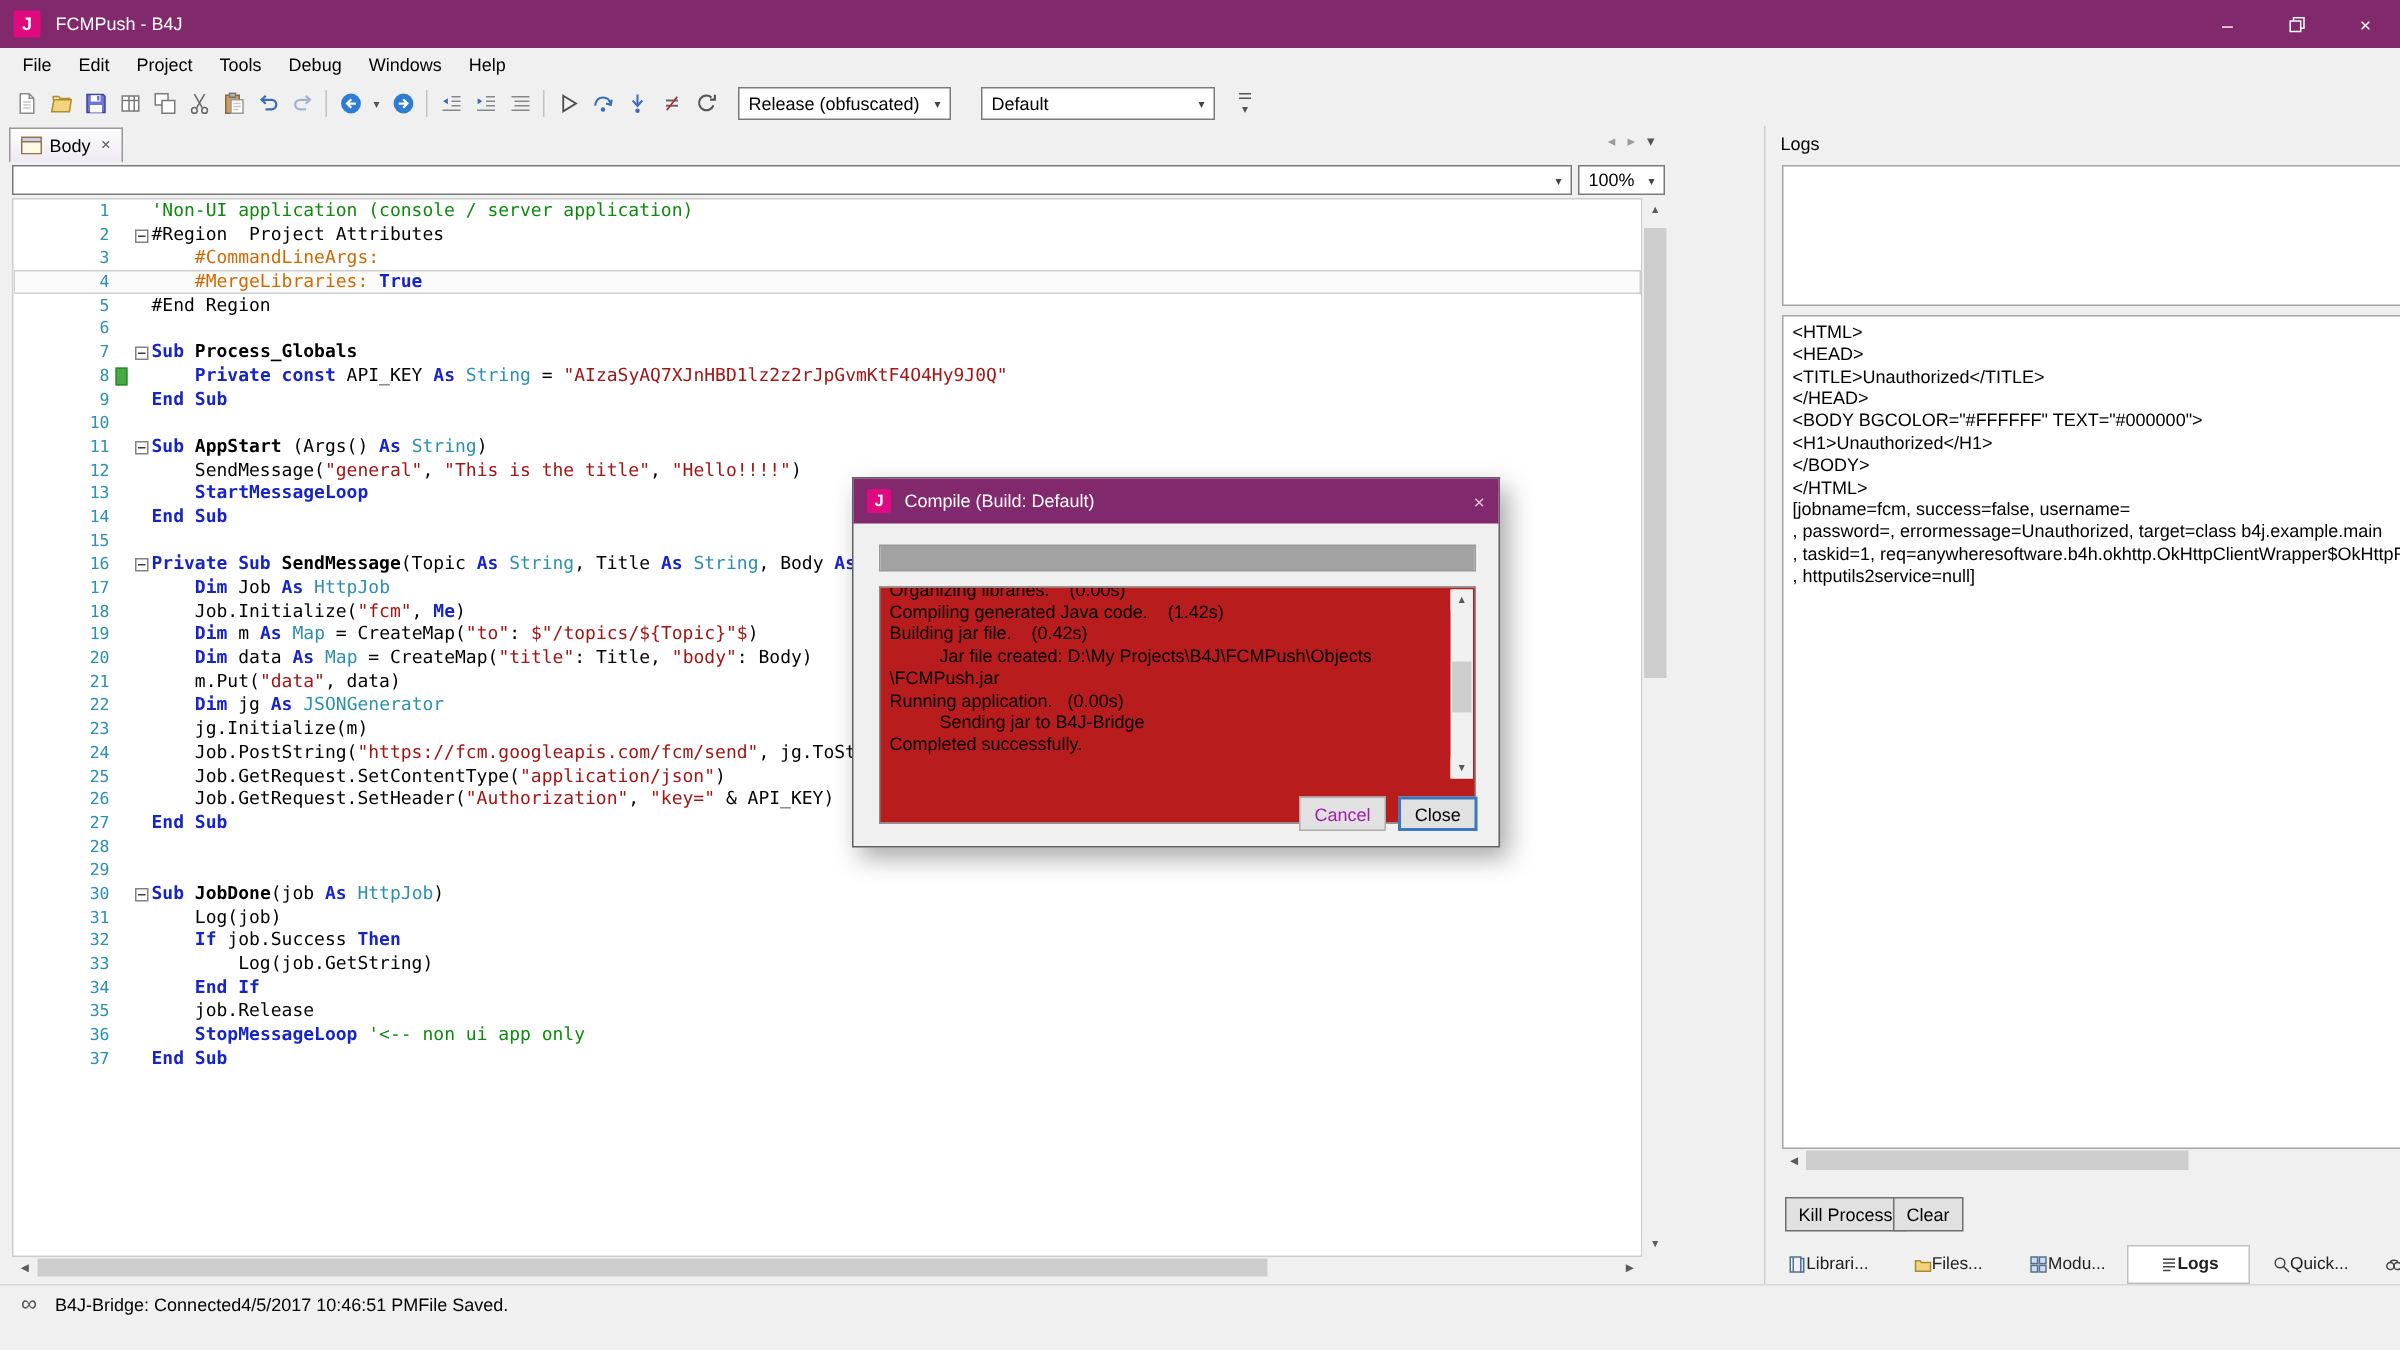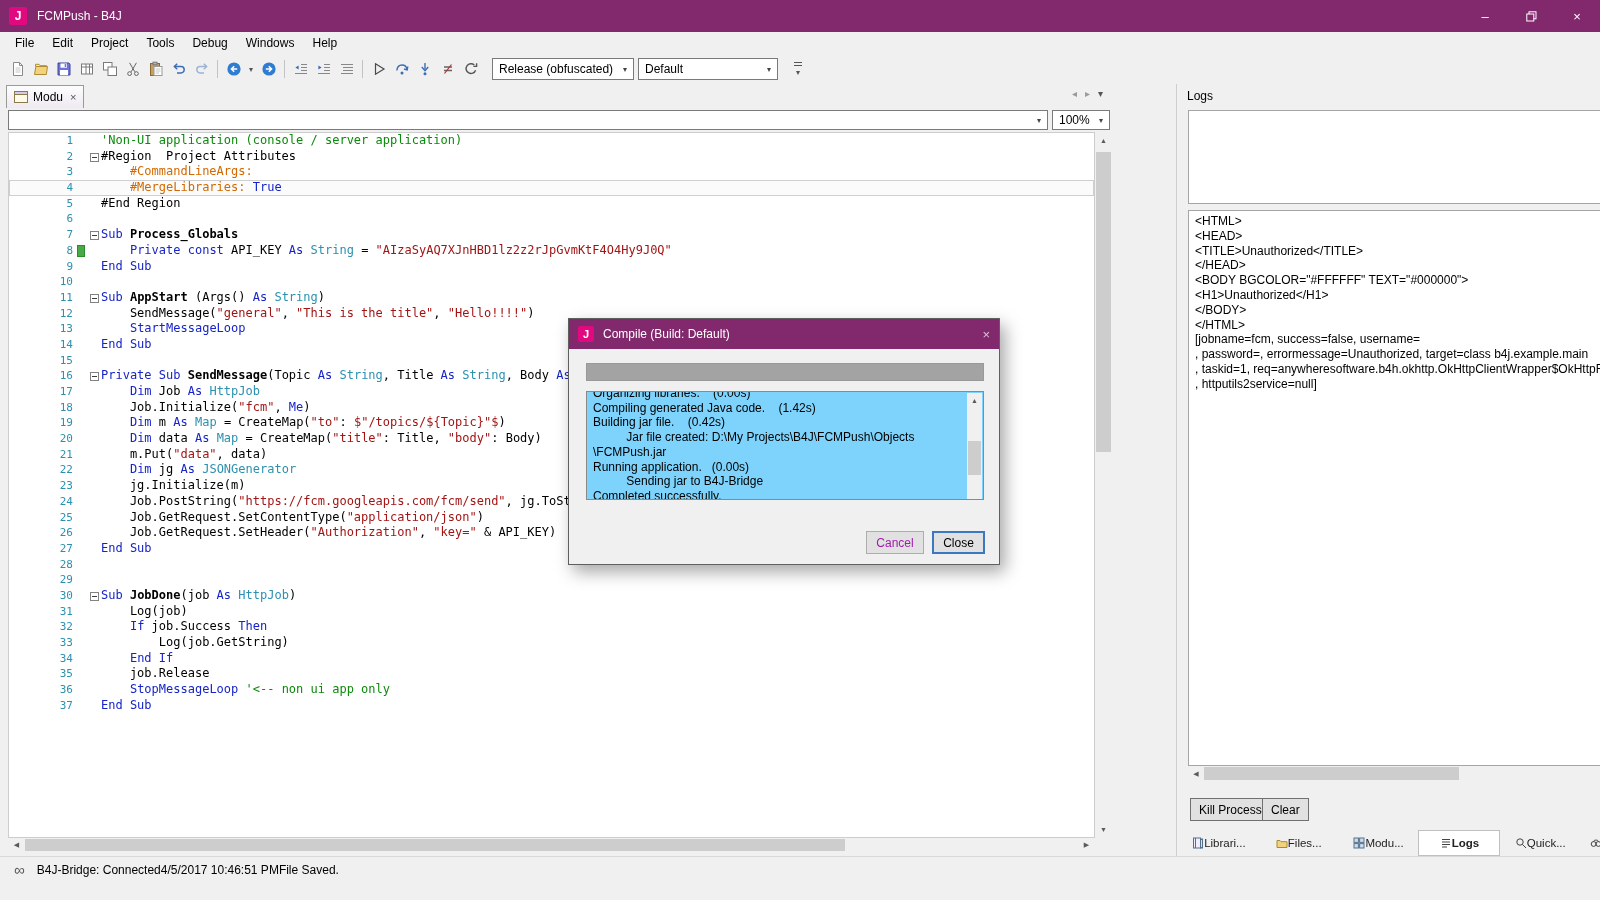--- a/index.html
+++ b/index.html
@@ -21,21 +21,21 @@
   
   .toolbar{position:absolute;top:54px;left:0;width:1600px;height:30px;background:#f0f0f0;display:flex;align-items:center;padding-left:6px}
   .tb-icons{display:flex;align-items:center}
   .tbi{width:23px;height:24px;display:flex;align-items:center;justify-content:center}
   .tb-ddarrow{width:12px;font-size:8px;color:#555}
   .tb-sep{width:1px;height:18px;background:#c3c3c3;margin:0 4px}
   .combo{height:22px;background:#fff;border:1px solid #7a7a7a;display:flex;align-items:center;font-size:12px;padding-left:6px}
   .combo-val{flex:1;overflow:hidden;white-space:nowrap}
   .combo-arrow{width:16px;text-align:center;color:#444;font-size:8px}
   .combo.build{width:142px;margin-left:10px}
-  .combo.run{width:140px;margin-left:4px}
+  .combo.run{width:156px;margin-left:20px}
   .tb-overflow{margin-left:12px;width:16px;text-align:center;color:#555;font-size:8px}
   .tb-overflow::before{content:"";display:block;width:8px;height:2px;border-top:1px solid #555;border-bottom:1px solid #555;margin:0 auto 2px}
 
   
   .workspace{position:absolute;left:0;top:84px;width:1600px;height:772px;background:#f0f0f0}
 
   
   .tabstrip{position:absolute;left:0;top:0;width:1113px;height:24px}
   .doc-tab{position:absolute;left:6px;top:1px;height:23px;display:flex;align-items:center;gap:5px;padding:0 7px;background:linear-gradient(#fdfdfd,#efe9f3);border:1px solid #9a9a9a;border-bottom:none;font-size:12px}
   .tab-close{color:#555;font-size:11px;margin-left:2px}
@@ -52,21 +52,21 @@
   .code-row.current{box-shadow:inset 0 0 0 1px #cfcfcf;background:#fbfbfb}
   .gut-bp{width:12px;flex:none}
   .gut-num{width:56px;flex:none;text-align:right;padding-right:4px;color:#2b91af;font-size:11px}
   .gut-mark{width:10px;flex:none;position:relative}
   .marker{position:absolute;left:0;top:2px;width:8px;height:12px;background:#49a848;border:1px solid #2c8c2c}
   .gut-fold{width:14px;flex:none;text-align:center}
   .foldbox{display:inline-block;width:9px;height:9px;border:1px solid #828282;background:#fff;position:relative;top:2px}
   .foldbox::after{content:"";position:absolute;left:1px;top:3px;width:5px;height:1px;background:#3c3c3c}
   .code-text{white-space:pre}
   .tk-c{color:#0b8a0b}
-  .tk-k{color:#1624c8;font-weight:normal}
+  .tk-k{color:#1624c8;font-weight:bold}
   .tk-t2{color:#2b91af}
   .tk-s{color:#a31515}
   .tk-p{color:#000}
   .tk-d{color:#d26900}
   .tk-n2{color:#000;font-weight:bold}
 
   
   .sb-arr{display:flex;align-items:center;justify-content:center;color:#5a5a5a;font-size:7px;background:#f0f0f0}
   .edit-vscroll{position:absolute;left:1095px;top:48px;width:17px;height:706px;background:#f0f0f0}
   .edit-vscroll .sb-arr{height:17px}
@@ -102,21 +102,21 @@
   .sb-item.first{margin-left:12px}
 
   
   .dialog{position:absolute;left:568px;top:318px;width:432px;height:247px;background:#f0f0f0;border:1px solid #5f5f5f;box-shadow:5px 7px 16px rgba(0,0,0,.35);z-index:20}
   .dlg-title{height:30px;background:#82296e;display:flex;align-items:center;color:#fff;padding:0 9px}
   .dlg-logo{width:16px;height:16px;background:#e0097f;border-radius:2px;color:#fff;font-weight:bold;font-size:11px;display:flex;align-items:center;justify-content:center}
   .dlg-title-text{margin-left:9px;font-size:12px}
   .dlg-close{margin-left:auto;color:#ddc3d6;font-size:13px;width:26px;text-align:right}
   .dlg-progress{position:absolute;left:17px;top:44px;width:398px;height:18px;border:1px solid #999;background:#e6e6e6}
   .dlg-progress-fill{width:100%;height:100%;background:#a3a3a3}
-  .dlg-log{position:absolute;left:17px;top:72px;width:398px;height:109px;background:#7dd3fc;border:1px solid #8a8a8a;overflow:hidden}
+  .dlg-log{position:absolute;left:17px;top:72px;width:398px;height:158px;background:#b91c1c;border:1px solid #8a8a8a;overflow:hidden}
   .dlg-log-inner{padding:2px 6px;margin-top:-8px;line-height:14.7px;font-size:12px}
   .dlg-line{white-space:pre}
   .dlg-vscroll{position:absolute;right:1px;top:1px;width:15px;height:126px;background:#f0f0f0}
   .dlg-vscroll .sb-arr{height:14px}
   .dlg-vscroll .vthumb{left:1px;width:13px;top:48px;height:34px}
   .dlg-btn{position:absolute;top:212px;height:23px;background:#e1e1e1;border:1px solid #adadad;font-size:12px;display:flex;align-items:center;justify-content:center}
   .dlg-btn.cancel{left:297px;width:58px;color:#a21caf}
   .dlg-btn.close{left:363px;width:53px;border:2px solid #3c77c2;color:#000}
 </style>
 </head>
@@ -290,21 +290,21 @@
 </div>
 
 <div class="workspace">
 
   <div class="tabstrip">
     <div class="doc-tab">
       <svg width="14" height="12" viewBox="0 0 14 12">
           <rect x="0.5" y="0.5" width="13" height="11" fill="#fffbe8" stroke="#8a7a4a"></rect>
           <rect x="0.5" y="0.5" width="13" height="3" fill="#d8c7ee" stroke="#8a7a4a"></rect>
         </svg>
-      <span>Modu</span>
+      <span>Body</span>
       <span class="tab-close">×</span>
     </div>
     <div class="tab-nav">
       <span>◂</span>
       <span>▸</span>
       <span class="en">▾</span>
     </div>
   </div>
 
   <div class="combo module-combo">

